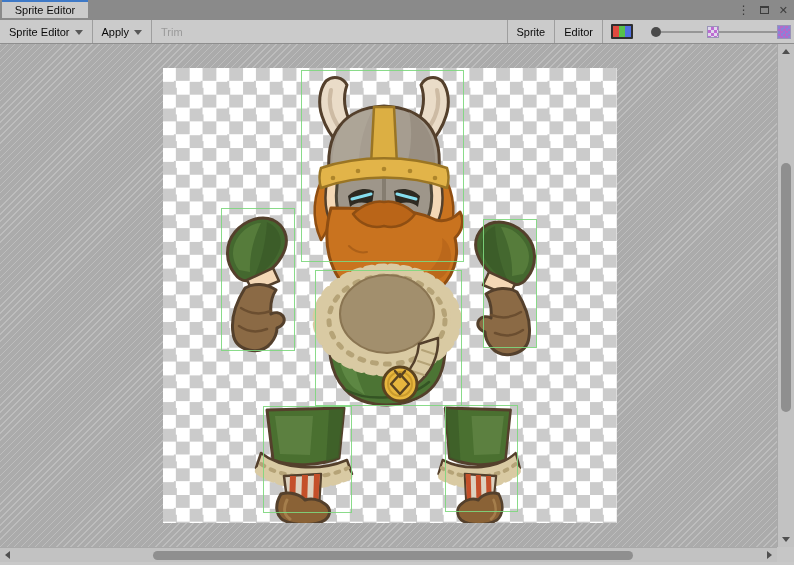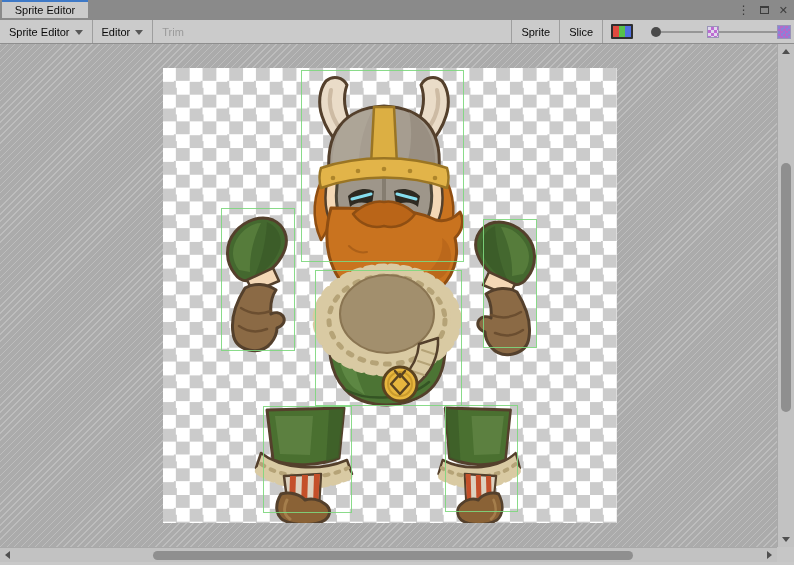--- a/index.html
+++ b/index.html
@@ -127,35 +127,35 @@
   </div>
 </div>
 
 <div class="toolbar">
   <div class="tb-btn">
     <span>Sprite Editor</span>
     <span class="caret"></span>
   </div>
   <div class="tb-sep"></div>
   <div class="tb-btn">
-    <span>Editor</span>
+    <span>Apply</span>
     <span class="caret"></span>
   </div>
   <div class="tb-sep"></div>
   <div class="tb-btn disabled">
     <span>Trim</span>
   </div>
   <div class="tb-spacer"></div>
   <div class="tb-sep"></div>
   <div class="tb-btn">
     <span>Sprite</span>
   </div>
   <div class="tb-sep"></div>
   <div class="tb-btn">
-    <span>Slice</span>
+    <span>Editor</span>
   </div>
   <div class="tb-sep"></div>
   <div class="rgb-btn">
     <span class="rgb-icon">
         <i class="rgb-r"></i>
         <i class="rgb-g"></i>
         <i class="rgb-b"></i>
       </span>
   </div>
   <div class="slider zoom-slider">

